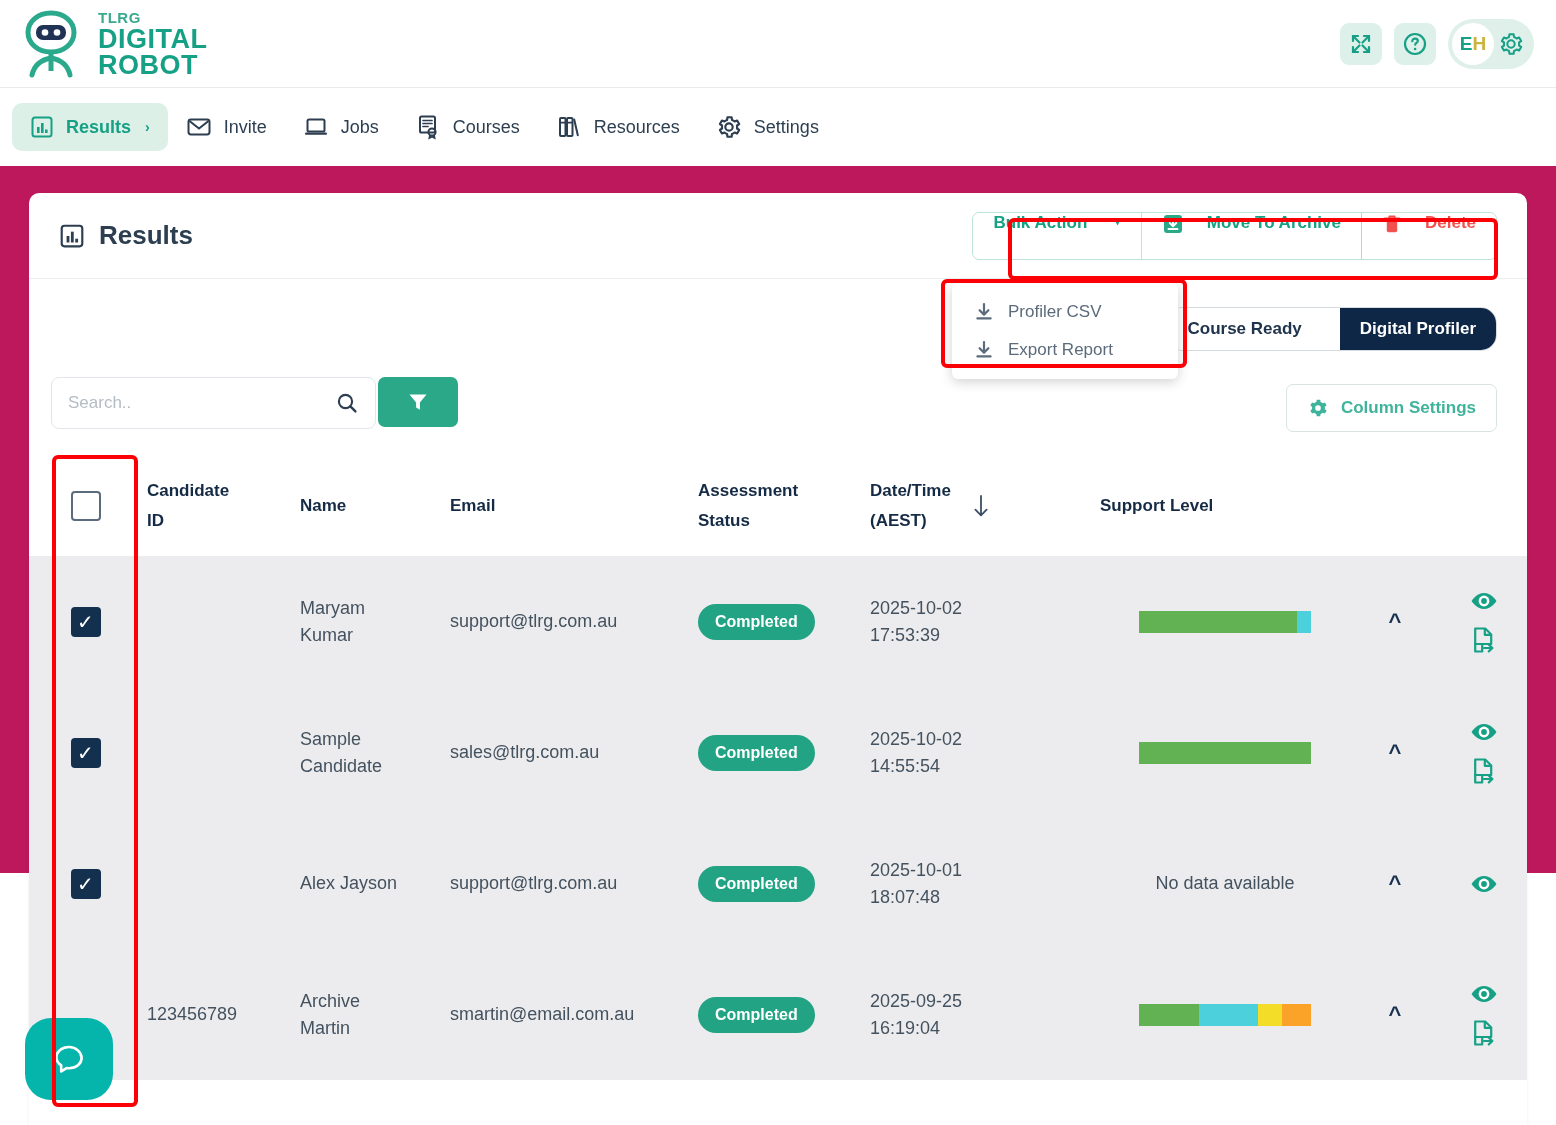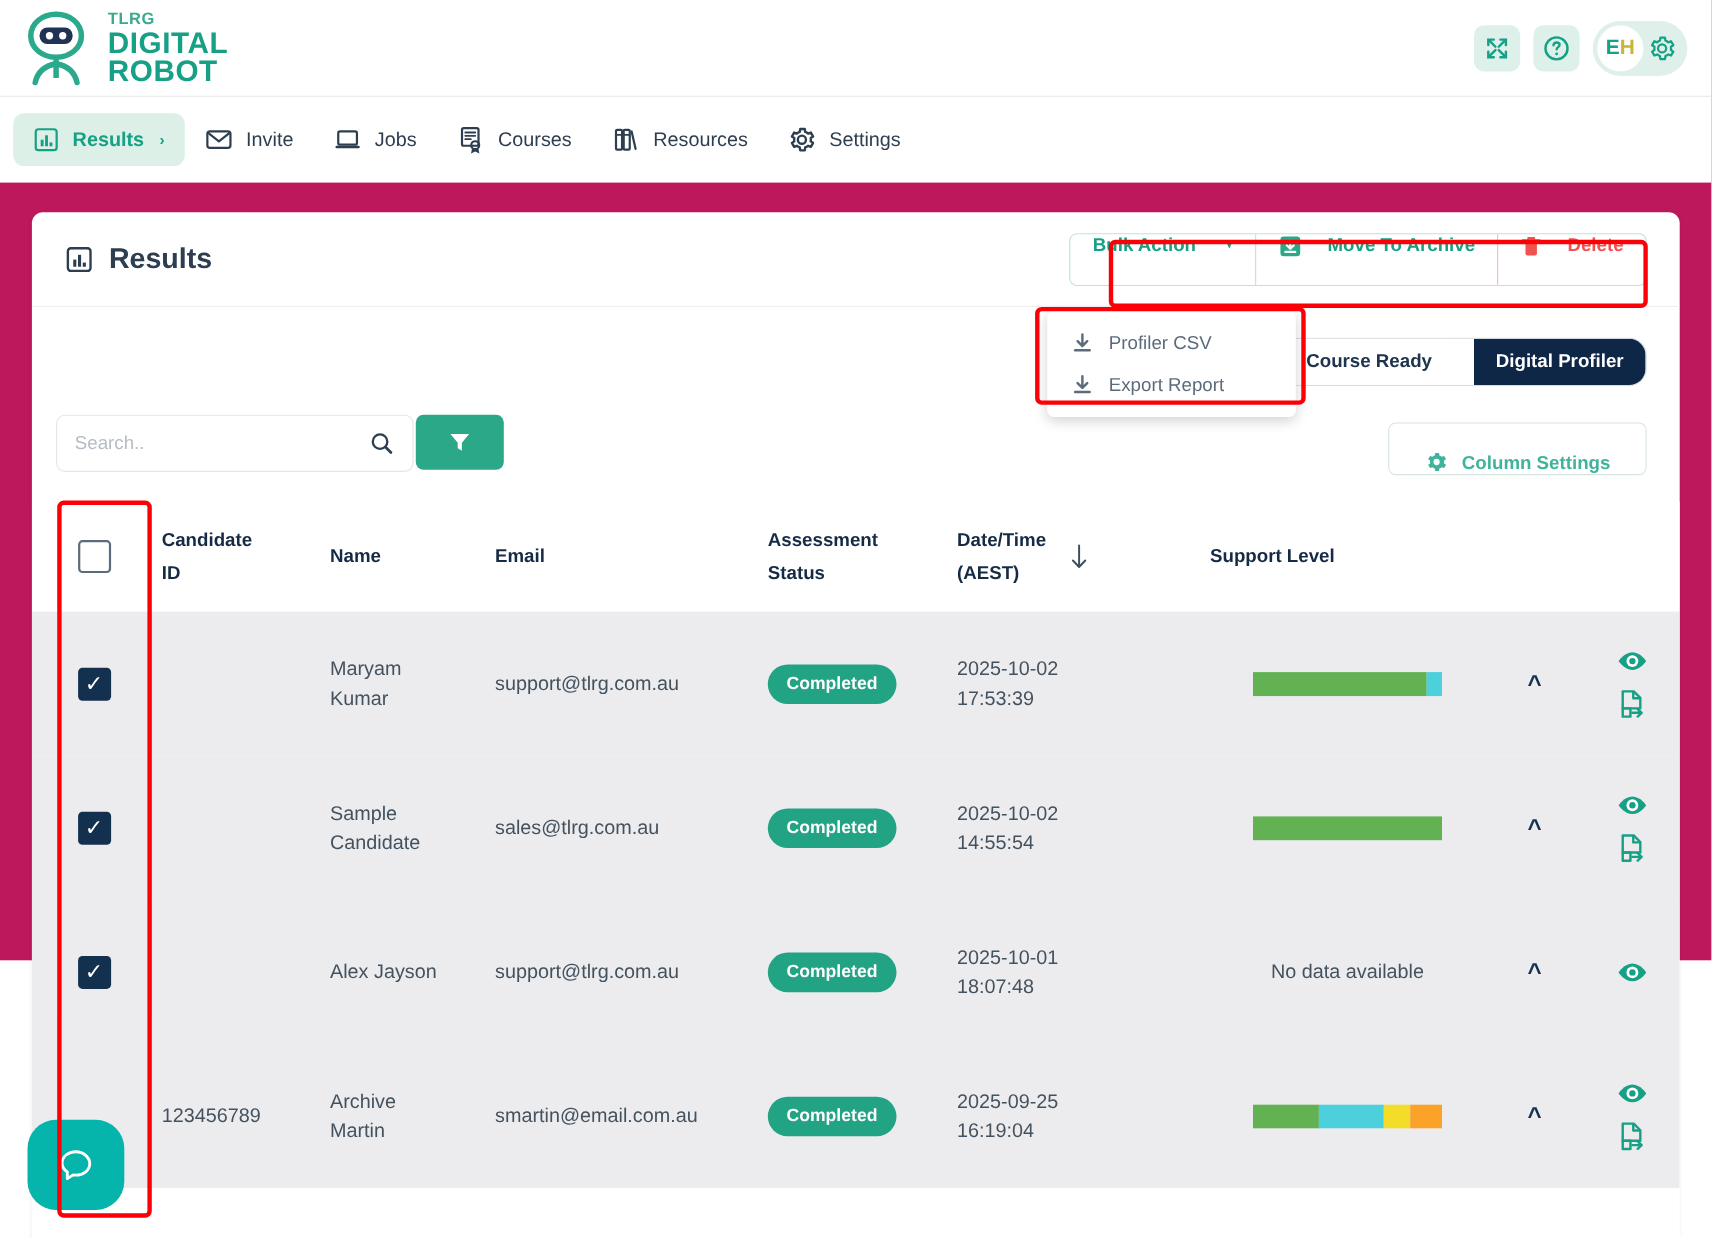--- a/index.html
+++ b/index.html
@@ -123,21 +123,21 @@
   .gbtn {
     background: #2ba887; border: 0; border-radius: 7px; height: 50px;
     display: flex; align-items: center; justify-content: center; gap: 10px;
     color: #fff; font-size: 17px; font-weight: bold; cursor: pointer; padding: 0 18px;
     font-family: "Liberation Sans", sans-serif;
   }
   .gbtn.icononly { width: 80px; padding: 0; }
   .colset {
     position: absolute; right: 30px; top: 191px; height: 48px;
     border: 1px solid #d8e4e0; border-radius: 7px; background: #fff;
-    display: flex; align-items: flex-end; gap: 12px; padding: 0 32px;
+    display: flex; align-items: center; gap: 12px; padding: 0 20px;
     font-size: 17px; font-weight: bold; color: #3fb39b; cursor: pointer;
   }
 
   
   .tbl { position: absolute; left: 0; top: 263px; width: 1498px; }
   .thead {
     height: 100px; display: flex; align-items: center;
     font-size: 17px; font-weight: bold; color: #152b45; background: #fff;
   }
   .trow { height: 131px; display: flex; align-items: center; background: #ececee; }

